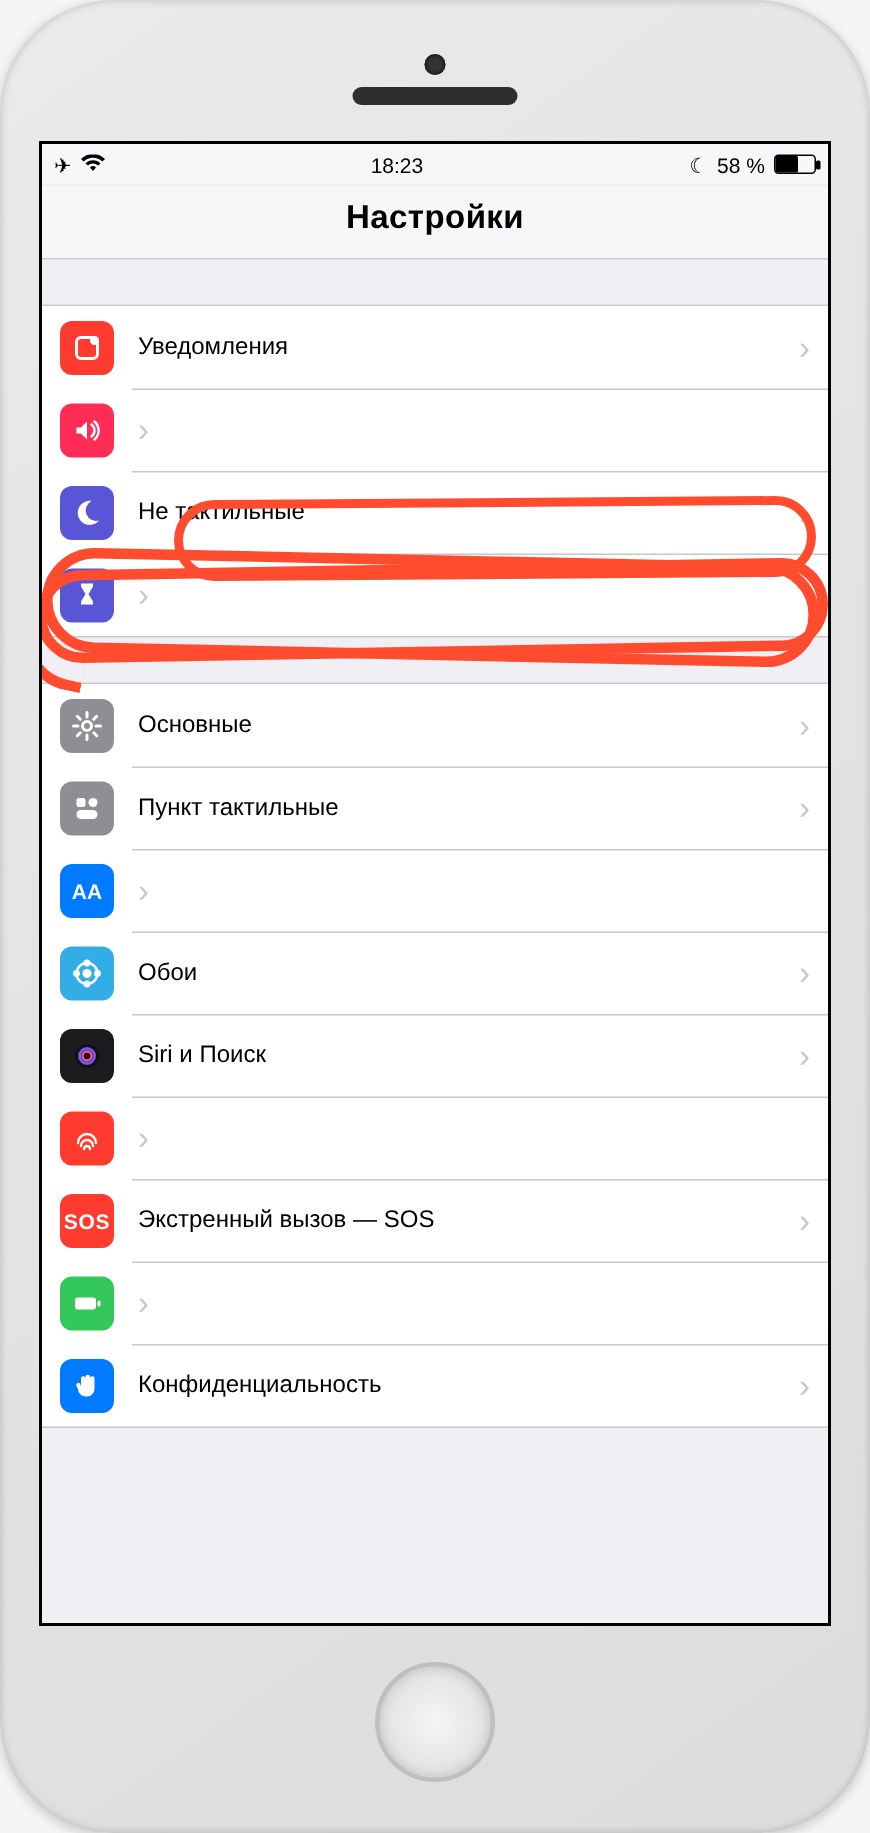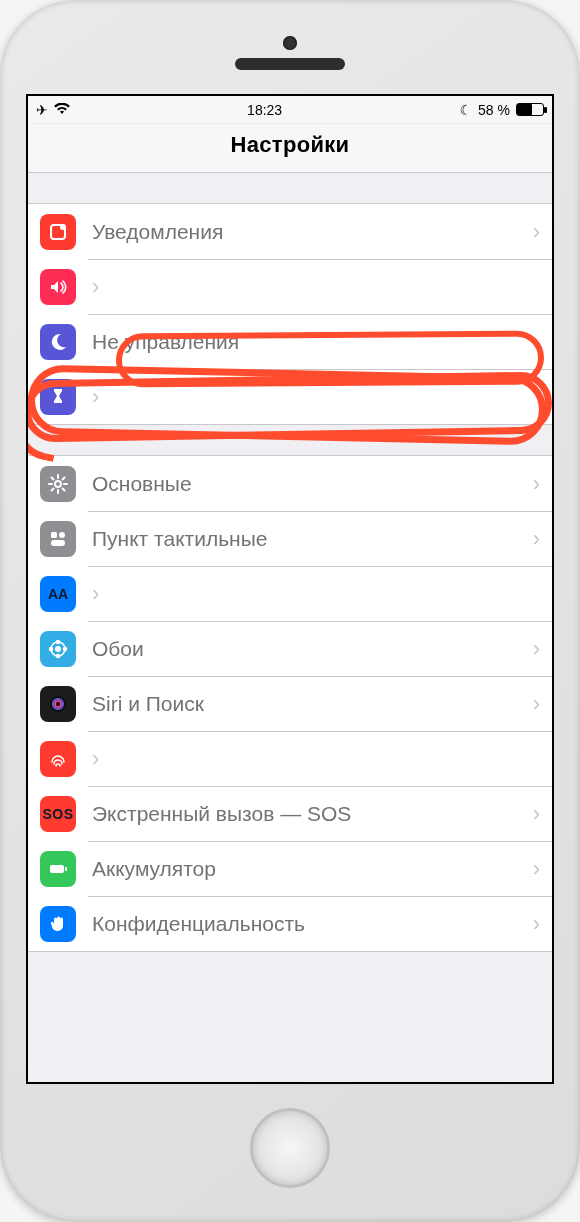--- a/index.html
+++ b/index.html
@@ -55,23 +55,23 @@
     display:flex; align-items:center; min-height:55px;
     padding:0 12px 0 12px; position:relative;
   }
   .row + .row::before {
     content:""; position:absolute; top:0; left:60px; right:0;
     height:1px; background:#c8c7cc;
   }
   .row .icon {
     width:36px; height:36px; border-radius:8px; margin-right:16px;
     display:flex; align-items:center; justify-content:center;
-    flex-shrink:0; color:#0f172a; font-size:18px; font-weight:600;
-  }
-  .row .label { flex:1; font-size:21px; color:#737373; }
+    flex-shrink:0; color:#ffffff; font-size:18px; font-weight:600;
+  }
+  .row .label { flex:1; font-size:16px; color:#000000; }
   .row .chev { color:#c7c7cc; font-size:22px; }
   
   .ic-red    { background:#ff3b30; }
   .ic-pink   { background:#ff2d55; }
   .ic-indigo { background:#5856d6; }
   .ic-gray   { background:#8e8e93; }
   .ic-gray2  { background:#8e8e93; }
   .ic-blue   { background:#007aff; }
   .ic-cyan   { background:#32ade6; }
   .ic-black  { background:#1c1c1e; }
@@ -154,21 +154,21 @@
             </svg>
         </span>
         <span class="chev">›</span>
       </div>
       <div class="row">
         <span class="icon ic-indigo">
           <svg width="20" height="20" viewBox="0 0 20 20">
               <path d="M13 2a8 8 0 1 0 5 13 7 7 0 0 1-5-13z" fill="#fff"></path>
             </svg>
         </span>
-        <span class="label">Не управления</span>
+        <span class="label">Не тактильные</span>
         <span class="chev">›</span>
       </div>
       <div class="row">
         <span class="icon ic-indigo">
           <svg width="20" height="20" viewBox="0 0 20 20">
               <path d="M6 2h8v2l-3 5 3 5v2H6v-2l3-5-3-5z" fill="#fff"></path>
             </svg>
         </span>
         <span class="chev">›</span>
       </div>
@@ -242,21 +242,20 @@
         <span class="label">Экстренный вызов — SOS</span>
         <span class="chev">›</span>
       </div>
       <div class="row">
         <span class="icon ic-green">
           <svg width="22" height="22" viewBox="0 0 22 22">
               <rect x="3" y="7" width="14" height="8" rx="2" fill="#fff"></rect>
               <rect x="18" y="9" width="2" height="4" rx="1" fill="#fff"></rect>
             </svg>
         </span>
-        <span class="label">Аккумулятор</span>
         <span class="chev">›</span>
       </div>
       <div class="row">
         <span class="icon ic-hand">
           <svg width="20" height="20" viewBox="0 0 20 20">
               <path d="M6 10V5a1.5 1.5 0 0 1 3 0V4a1.5 1.5 0 0 1 3 0v1a1.5 1.5 0 0 1 3 0v7a5 5 0 0 1-5 5h-1a5 5 0 0 1-5-5l-1-2a1.5 1.5 0 0 1 2-2z" fill="#fff"></path>
             </svg>
         </span>
         <span class="label">Конфиденциальность</span>
         <span class="chev">›</span>

